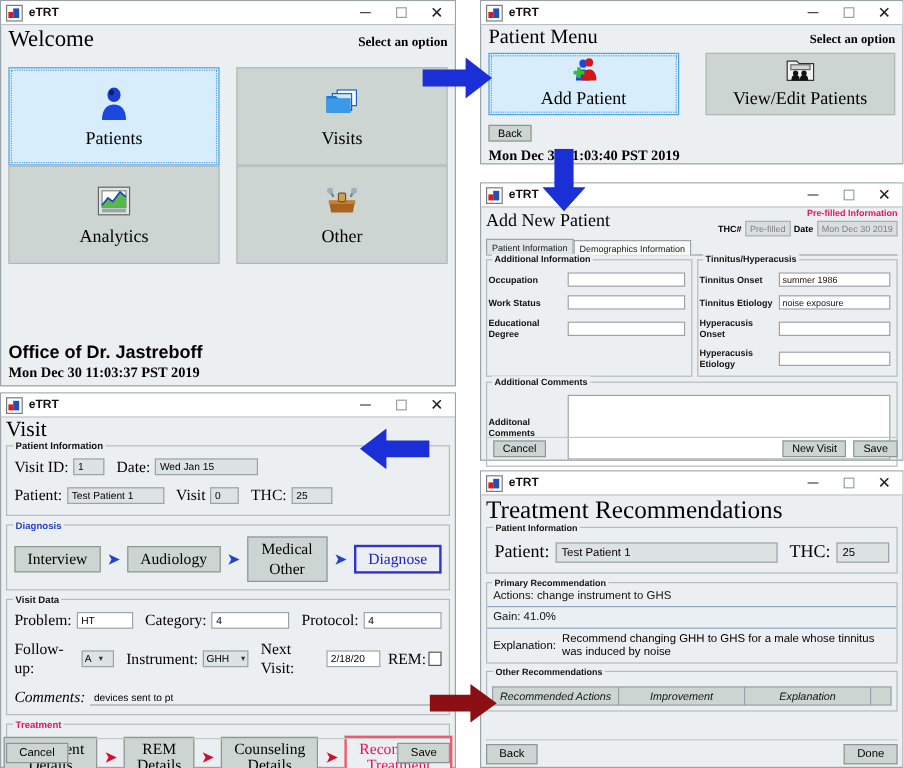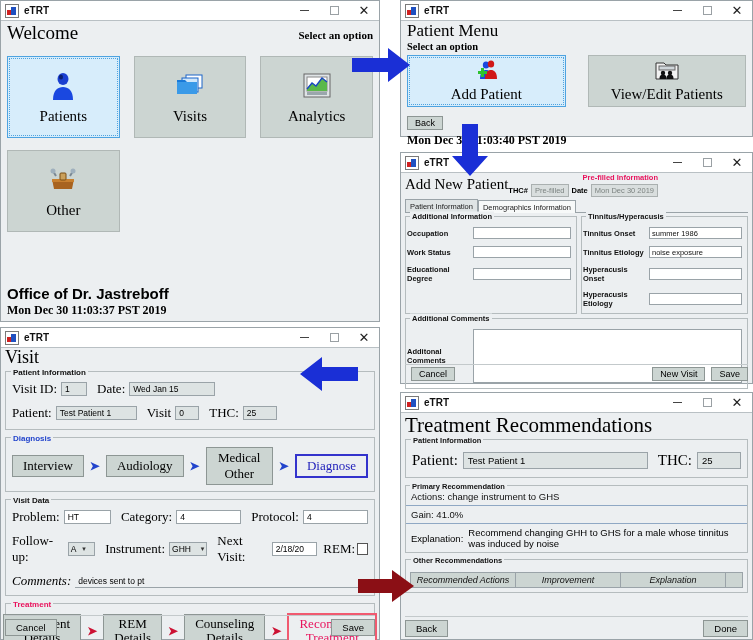--- a/index.html
+++ b/index.html
@@ -20,50 +20,50 @@
   .tb-min::before{content:"";display:block;width:9px;height:1px;background:#444;}
   .tb-max::before{content:"";display:block;width:9px;height:9px;border:1px solid #9aa0a4;box-sizing:border-box;}
   .tb-close{font-size:13px;color:#222;}
 
   
   #win-welcome{left:0;top:0;width:380px;height:322px;}
   #win-welcome .body{padding:0 6px;position:relative;height:calc(100% - 20px);}
   .wel-head{display:flex;align-items:baseline;justify-content:space-between;margin-top:1px;}
   .wel-title{font-size:19px;font-family:"Liberation Serif",serif;color:#000;}
   .wel-sub{font-size:11px;font-weight:bold;font-family:"Liberation Serif",serif;color:#000;}
-  .tile-grid{margin-top:12px;display:grid;grid-template-columns:1fr 1fr 1fr;gap:12px 14px;}
+  .tile-grid{margin-top:12px;display:grid;grid-template-columns:1fr 1fr;gap:0 14px;}
   .tile{height:82px;background:#ccd5d2;border:1px solid #b0b8b6;display:flex;flex-direction:column;
         align-items:center;justify-content:center;box-sizing:border-box;}
   .tile.sel{background:#d7edfb;border:1px solid #4ea3e0;outline:1px dotted #4ea3e0;outline-offset:-3px;}
   .tile-label{font-family:"Liberation Serif",serif;font-size:15px;color:#000;margin-top:6px;}
   .tile-ico{height:32px;display:flex;align-items:center;justify-content:center;}
   .wel-foot{position:absolute;left:6px;bottom:4px;}
   .wel-office{font-family:Liberation Sans, sans-serif;font-size:15px;font-weight:bold;color:#000;}
   .wel-date{font-family:"Liberation Serif",serif;font-size:12px;font-weight:bold;color:#000;margin-top:1px;}
 
   
   #win-pmenu{left:400px;top:0;width:353px;height:137px;}
   #win-pmenu .body{padding:0 6px;height:calc(100% - 20px);position:relative;}
-  .pm-head{display:flex;align-items:baseline;justify-content:space-between;flex-direction:column;}
+  .pm-head{display:flex;align-items:baseline;justify-content:space-between;}
   .pm-title{font-size:17px;font-family:"Liberation Serif",serif;}
   .pm-sub{font-size:10.5px;font-weight:bold;font-family:"Liberation Serif",serif;}
   .pm-tiles{display:flex;gap:22px;margin-top:3px;}
   .pm-tile{flex:1;height:52px;background:#ccd5d2;border:1px solid #b0b8b6;display:flex;flex-direction:column;
            align-items:center;justify-content:center;box-sizing:border-box;}
   .pm-tile.sel{background:#d7edfb;border:1px solid #4ea3e0;outline:1px dotted #4ea3e0;outline-offset:-3px;}
   .pm-tile .lbl{font-family:"Liberation Serif",serif;font-size:15px;margin-top:2px;}
   .btn-sm{background:#ccd5d2;border:1px solid #8d9694;font-size:9px;padding:1px 7px;color:#000;
           font-family:"Liberation Sans",sans-serif;}
   .pm-bottom{margin-top:5px;}
   .pm-date{font-family:"Liberation Serif",serif;font-size:12px;font-weight:bold;margin-top:3px;}
 
   
   #win-addpat{left:400px;top:152px;width:353px;height:232px;}
   #win-addpat .body{height:calc(100% - 20px);position:relative;padding:0 4px;}
-  .ap-top{display:flex;justify-content:flex-start;align-items:flex-start;}
+  .ap-top{display:flex;justify-content:space-between;align-items:flex-start;}
   .ap-title{font-family:"Liberation Serif",serif;font-size:15px;margin-top:3px;}
   .ap-pref{text-align:right;}
   .ap-pref-lbl{color:#e8125c;font-size:7.5px;font-weight:bold;}
   .ap-pref-row{display:flex;align-items:center;gap:3px;margin-top:2px;font-size:7.5px;font-weight:bold;}
   .ro-field{background:#d9dede;border:1px solid #aab0b0;color:#7d8482;font-size:7.5px;
             padding:1px 3px;font-weight:normal;}
   .tabs{display:flex;align-items:flex-end;margin-top:2px;border-bottom:1px solid #9aa3a8;}
   .tab{font-size:7.5px;padding:2px 4px 1px 4px;background:#dfe4e5;border:1px solid #9aa3a8;
        border-bottom:none;color:#1a1a1a;}
   .tab.active{background:#f7f9f9;position:relative;top:1px;}

